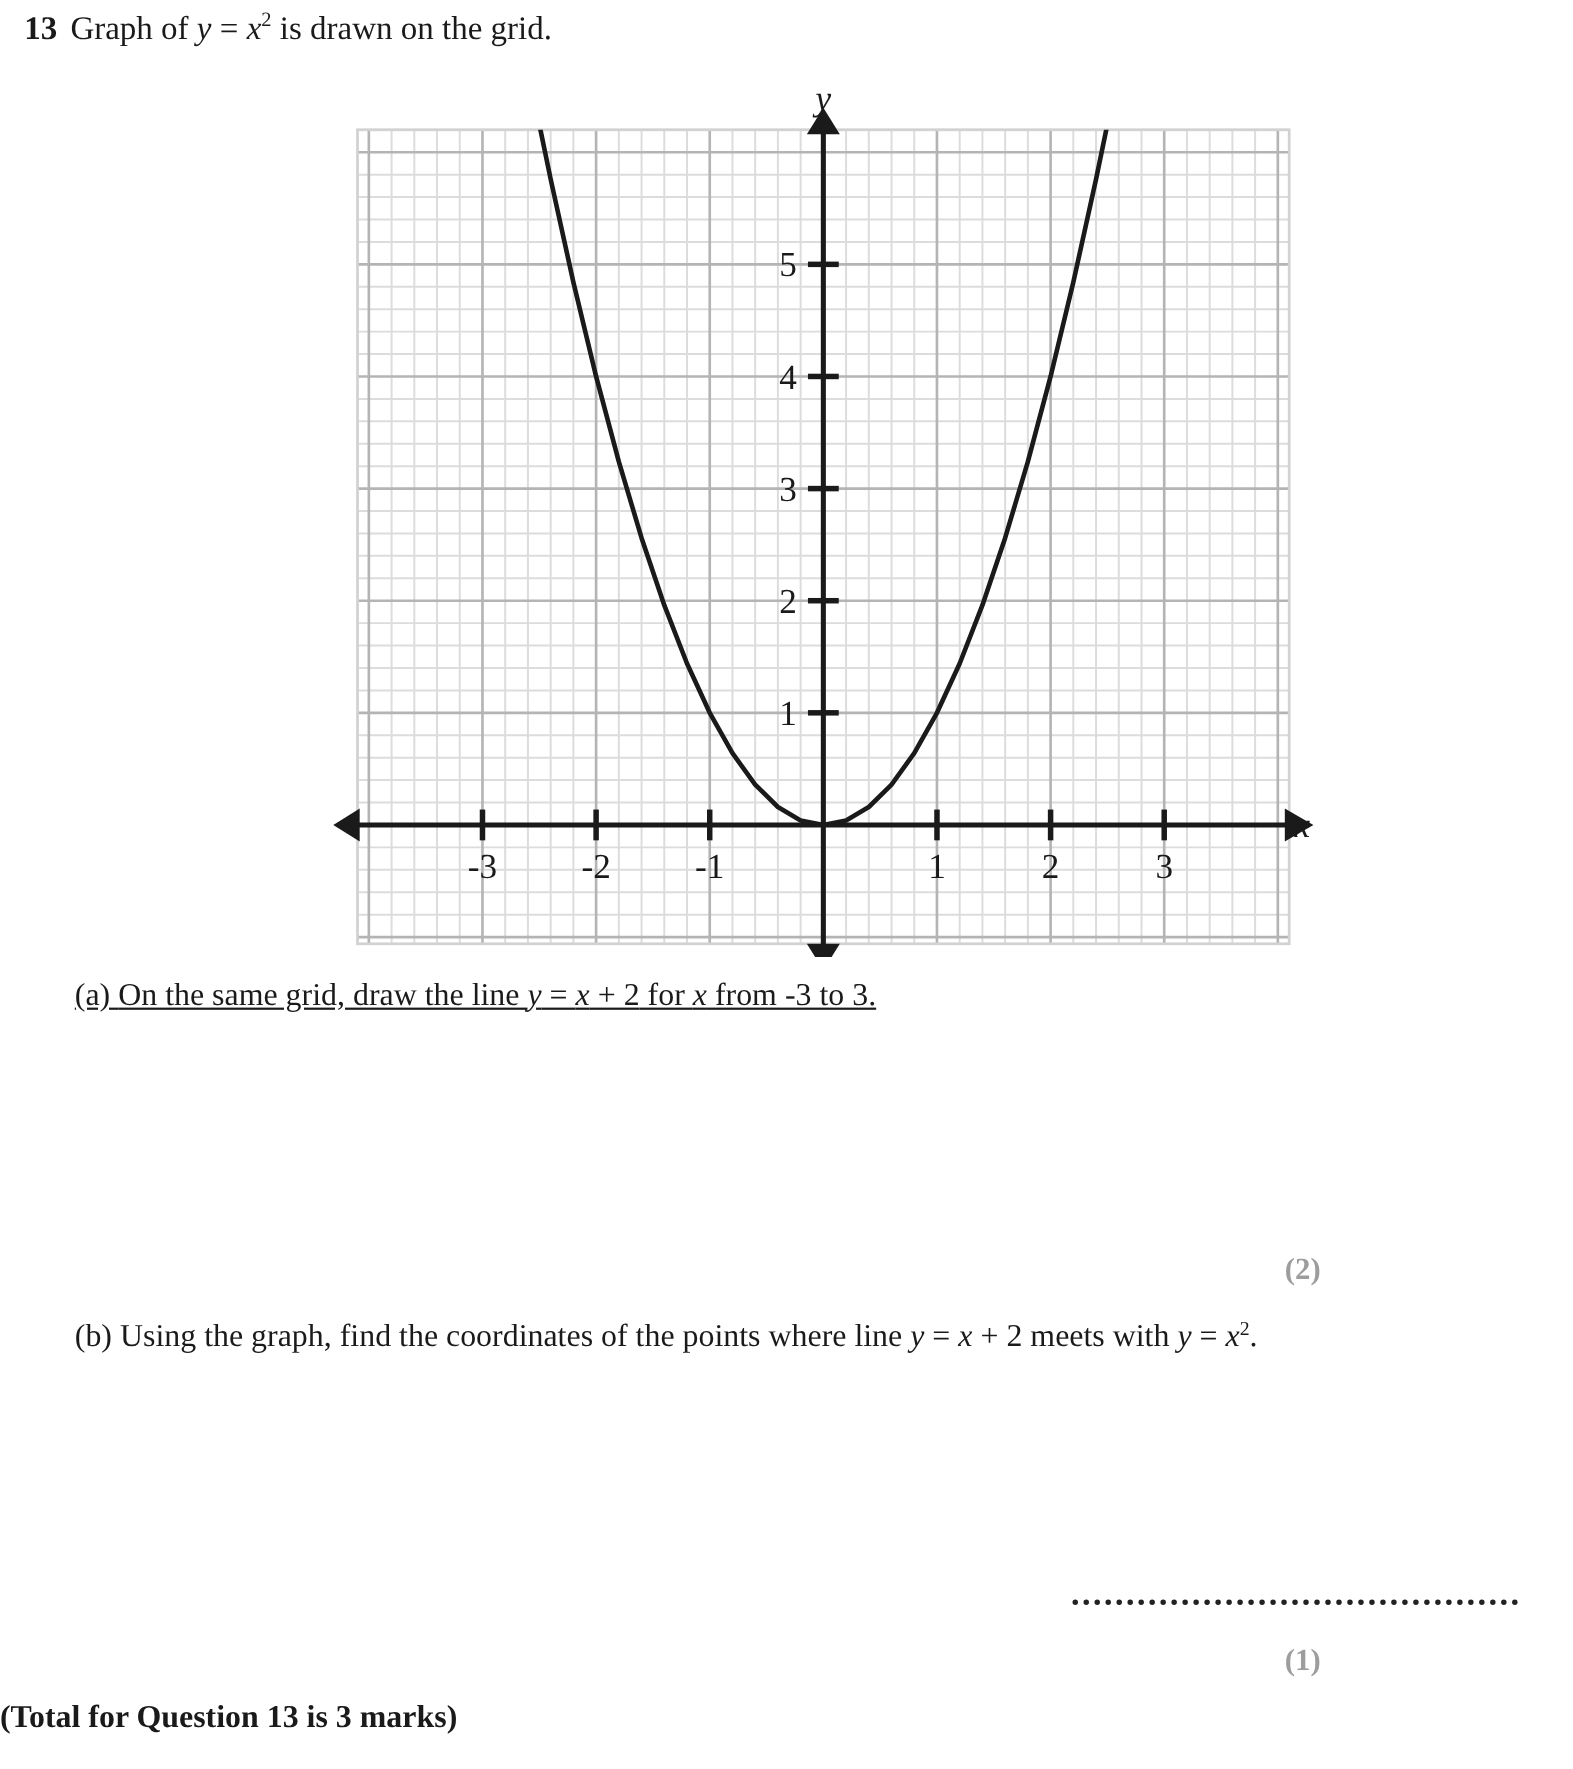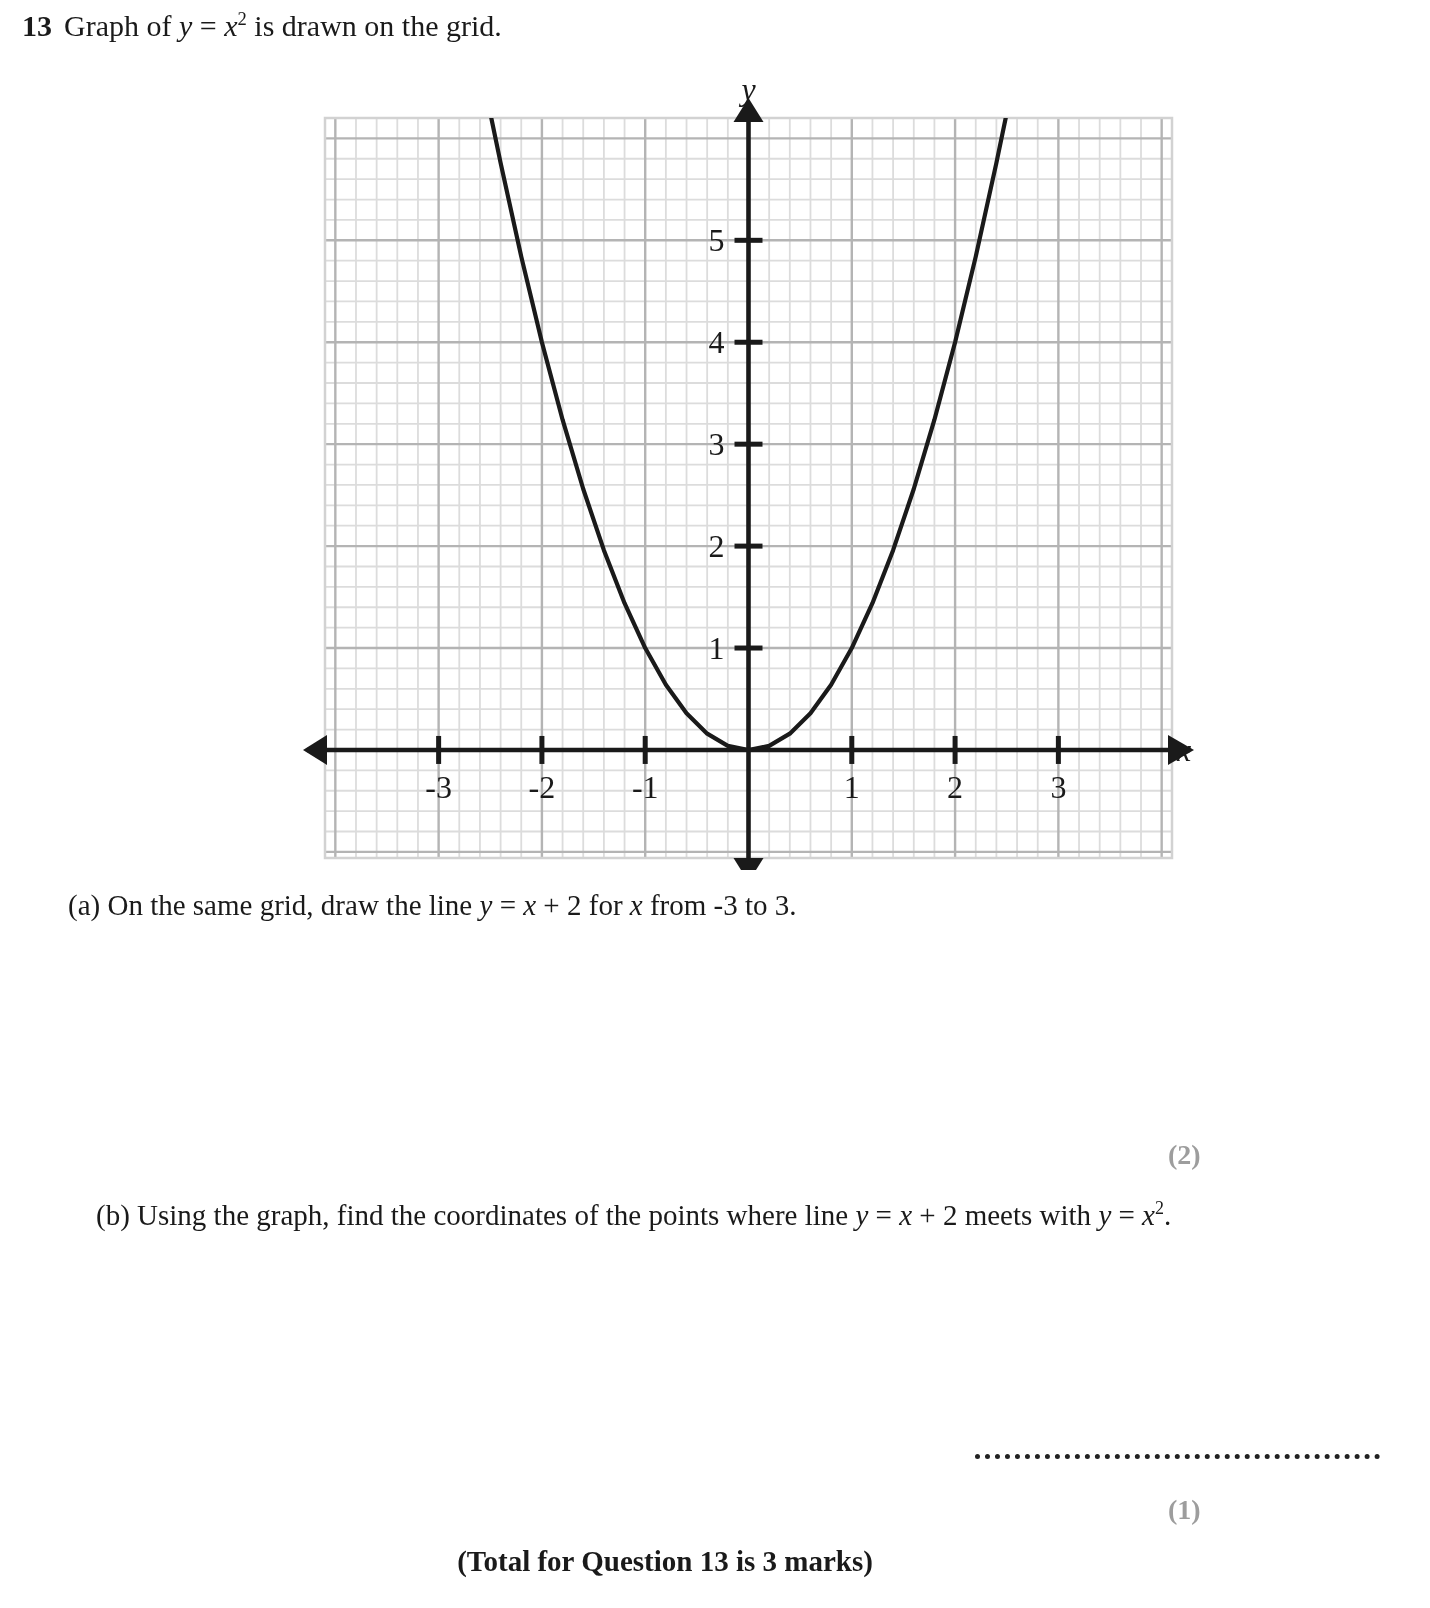--- a/index.html
+++ b/index.html
@@ -41,22 +41,22 @@
     height: 800px;
   }
   .graph-svg { display: block; }
 
   .part-line {
     position: absolute;
     font-size: 29px;
     line-height: 38px;
     white-space: nowrap;
   }
-  #part-a { left: 68px; top: 886px; }
-  #part-b { left: 68px; top: 1196px; margin-left: 28px; }
+  #part-a { left: 68px; top: 886px; text-decoration: underline; }
+  #part-b { left: 68px; top: 1196px; }
 
   .marks {
     position: absolute;
     font-size: 28px;
     font-weight: bold;
     color: #9d9d9d;
     font-family: "Liberation Serif", serif;
   }
   #marks-a { left: 1168px; top: 1139px; }
   #marks-b { left: 1168px; top: 1494px; }
@@ -68,21 +68,21 @@
     width: 405px;
     height: 6px;
     border-bottom: 5px dotted #222222;
   }
 
   .total-line {
     position: absolute;
     left: 0;
     top: 1545px;
     width: 1330px;
-    text-align: center;
+    text-align: left;
     font-size: 29px;
     font-weight: bold;
     white-space: nowrap;
   }
 </style>
 </head>
 <body>
 
 <div class="q-header">
   <span class="q-num">13</span><span>Graph of </span><span class="mi">y</span><span> = </span><span class="mi">x</span><sup>2</sup><span> is drawn on the grid.</span>

